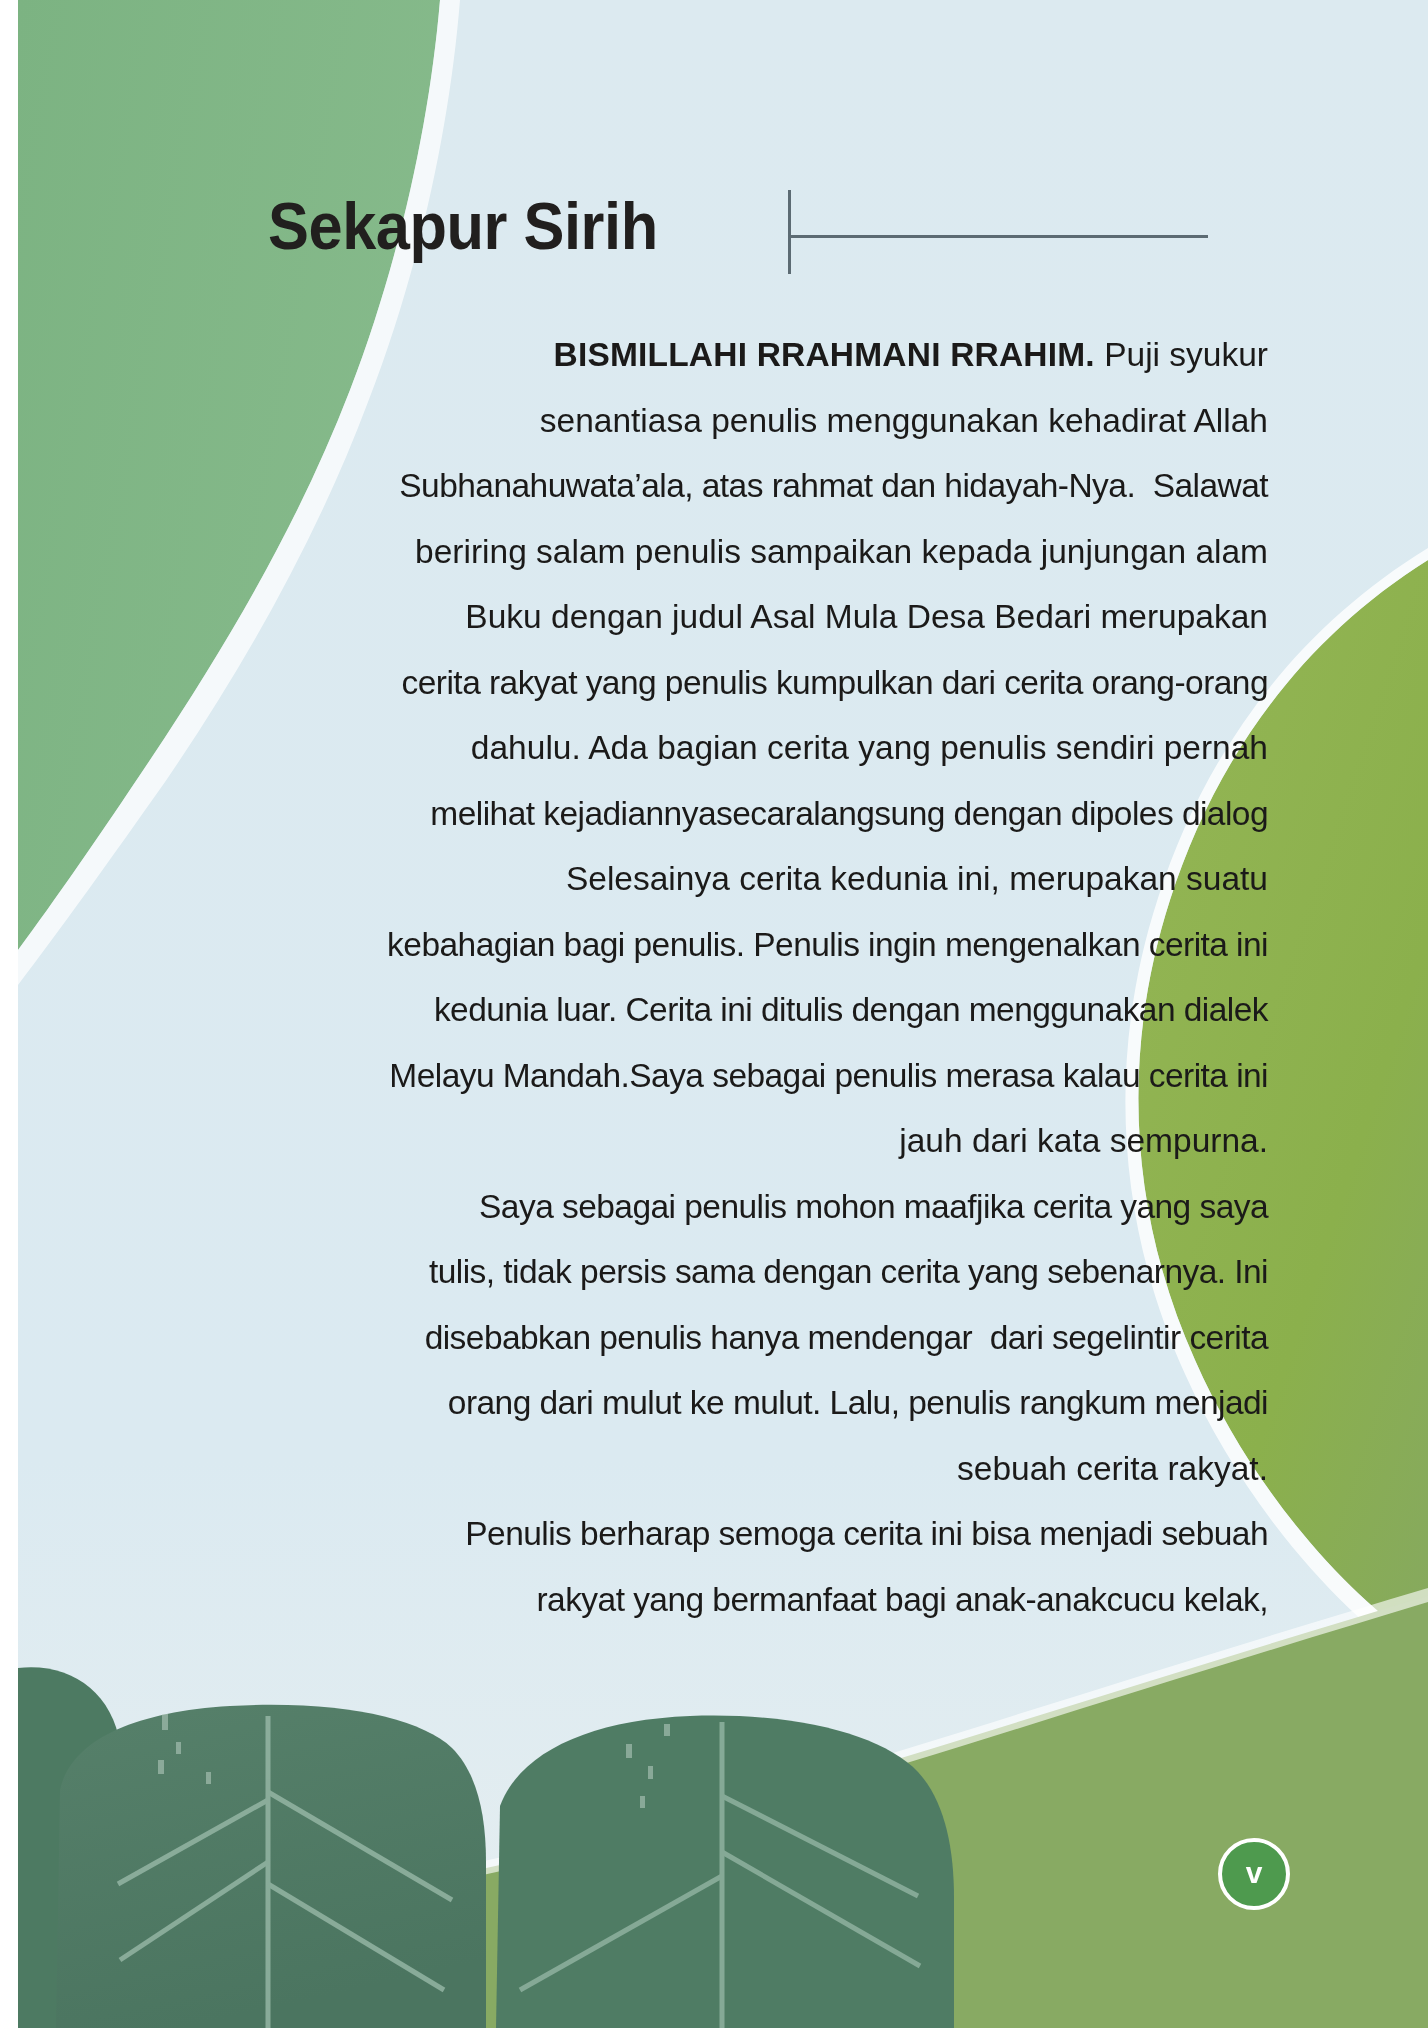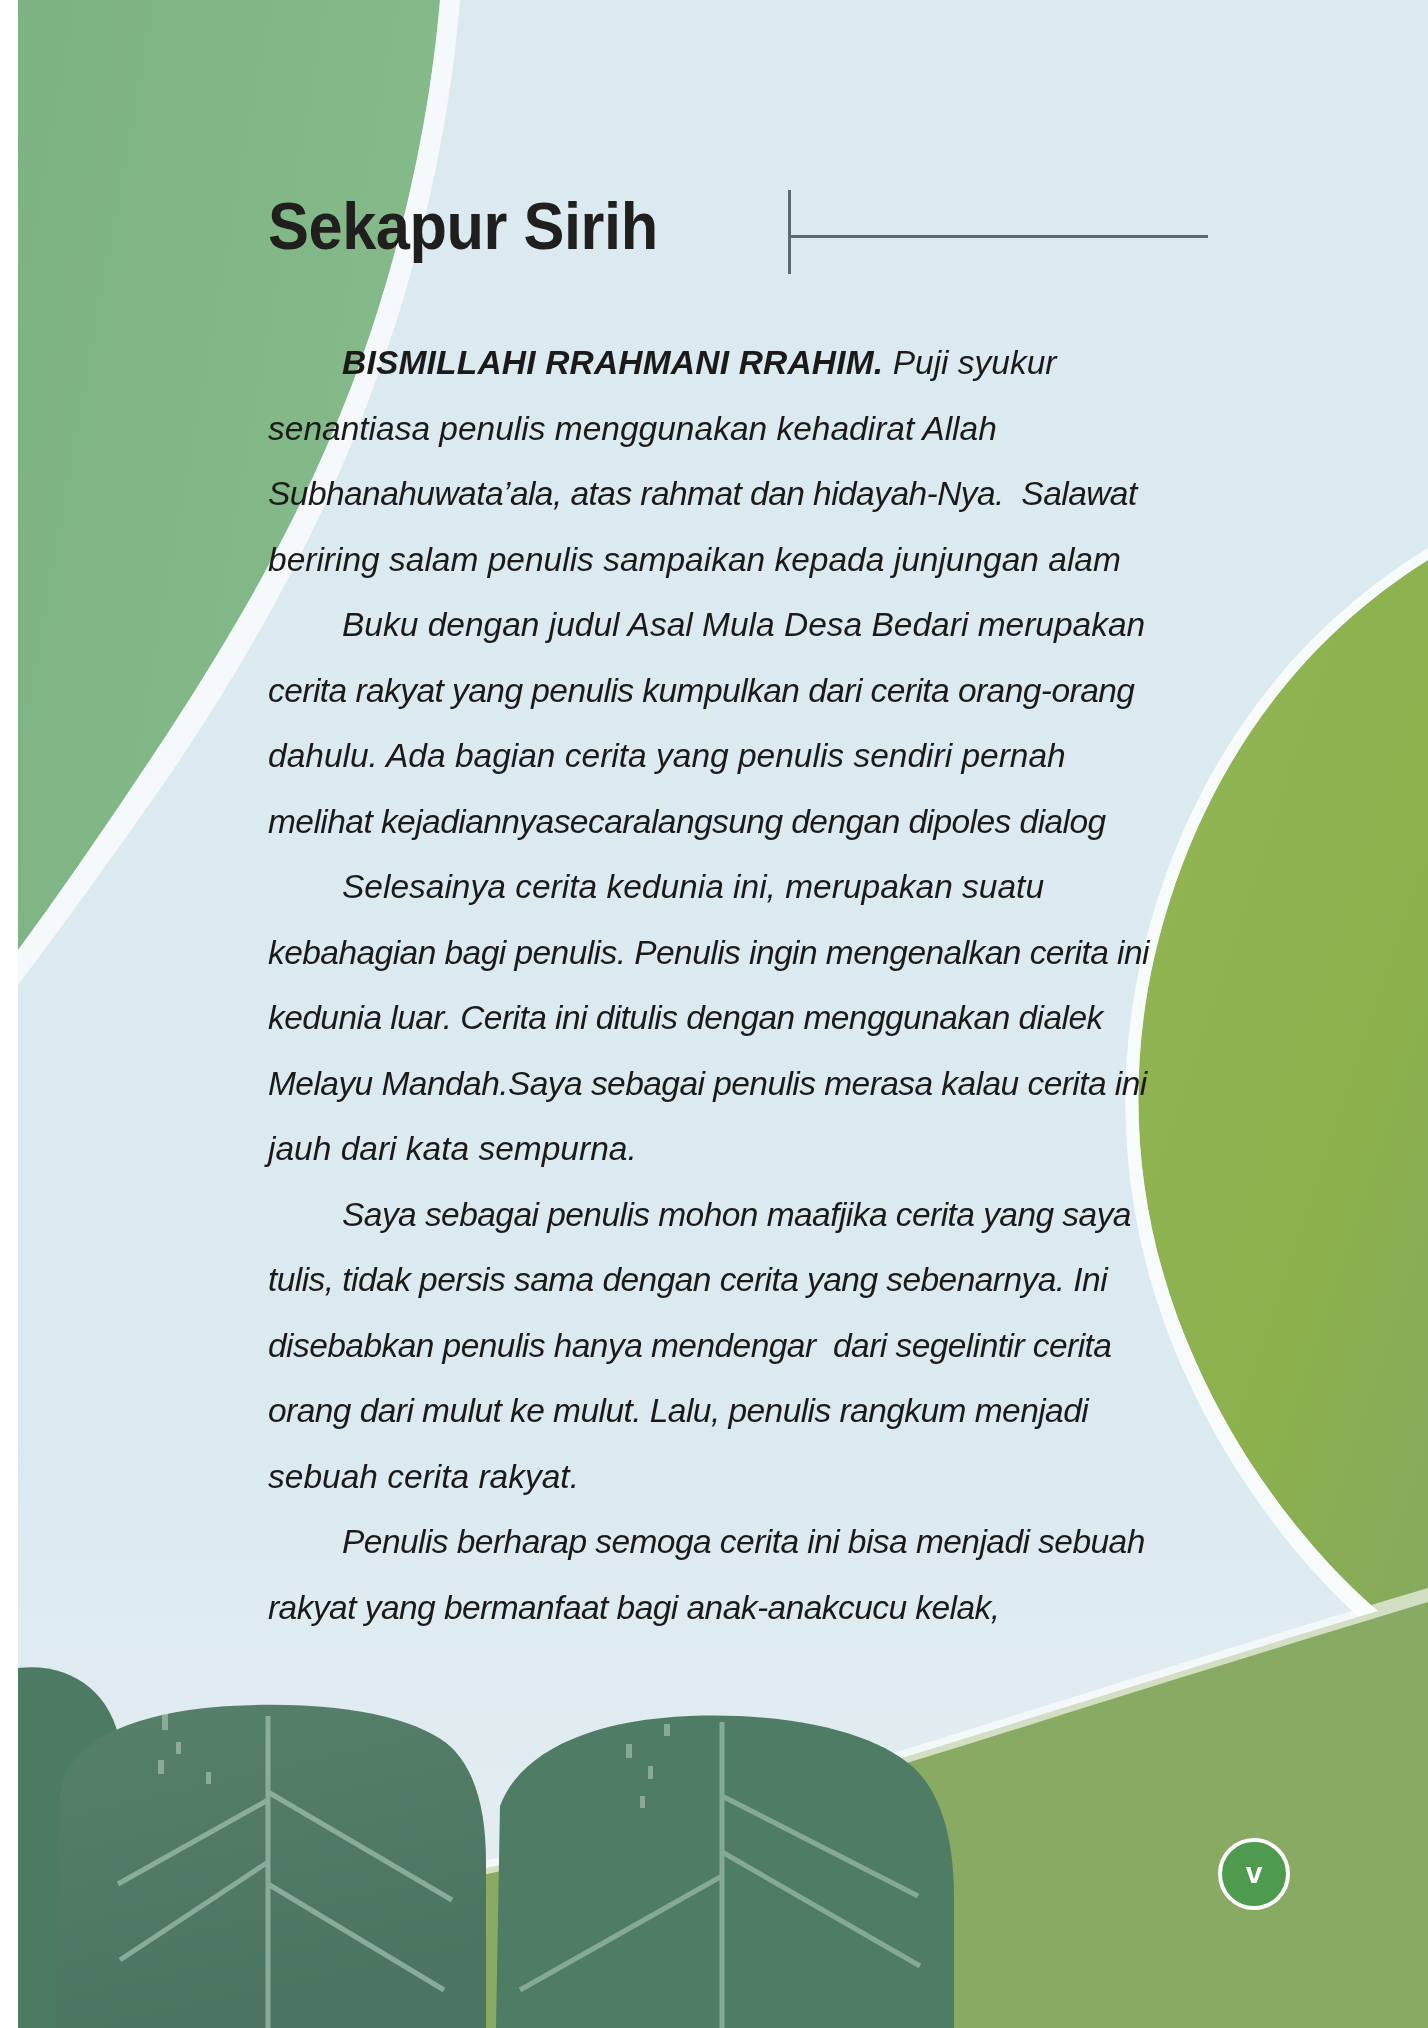--- a/index.html
+++ b/index.html
@@ -7,20 +7,21 @@
     padding: 0;
     background: #ffffff;
   }
   #page {
     position: relative;
     width: 1428px;
     height: 2028px;
     overflow: hidden;
     background: #c4b5fd;
     font-family: "Liberation Sans", sans-serif;
+    text-align: right;
   }
   
   .art {
     position: absolute;
     inset: 0;
     width: 1428px;
     height: 2028px;
     pointer-events: none;
   }
   
@@ -72,23 +73,22 @@
     left: 0;
     top: 45px;
     width: 420px;
     height: 3px;
     background: #5c6b73;
   }
 
   .body-text {
     position: absolute;
     left: 268px;
-    top: 330px;
+    top: 322px;
     width: 1000px;
-    font-style: italic;
   }
   .line {
     font-size: 33.5px;
     line-height: 65.5px;
     color: #1b1a19;
     white-space: pre;
     letter-spacing: 0px;
   }
   .line.indent {
     padding-left: 74px;

